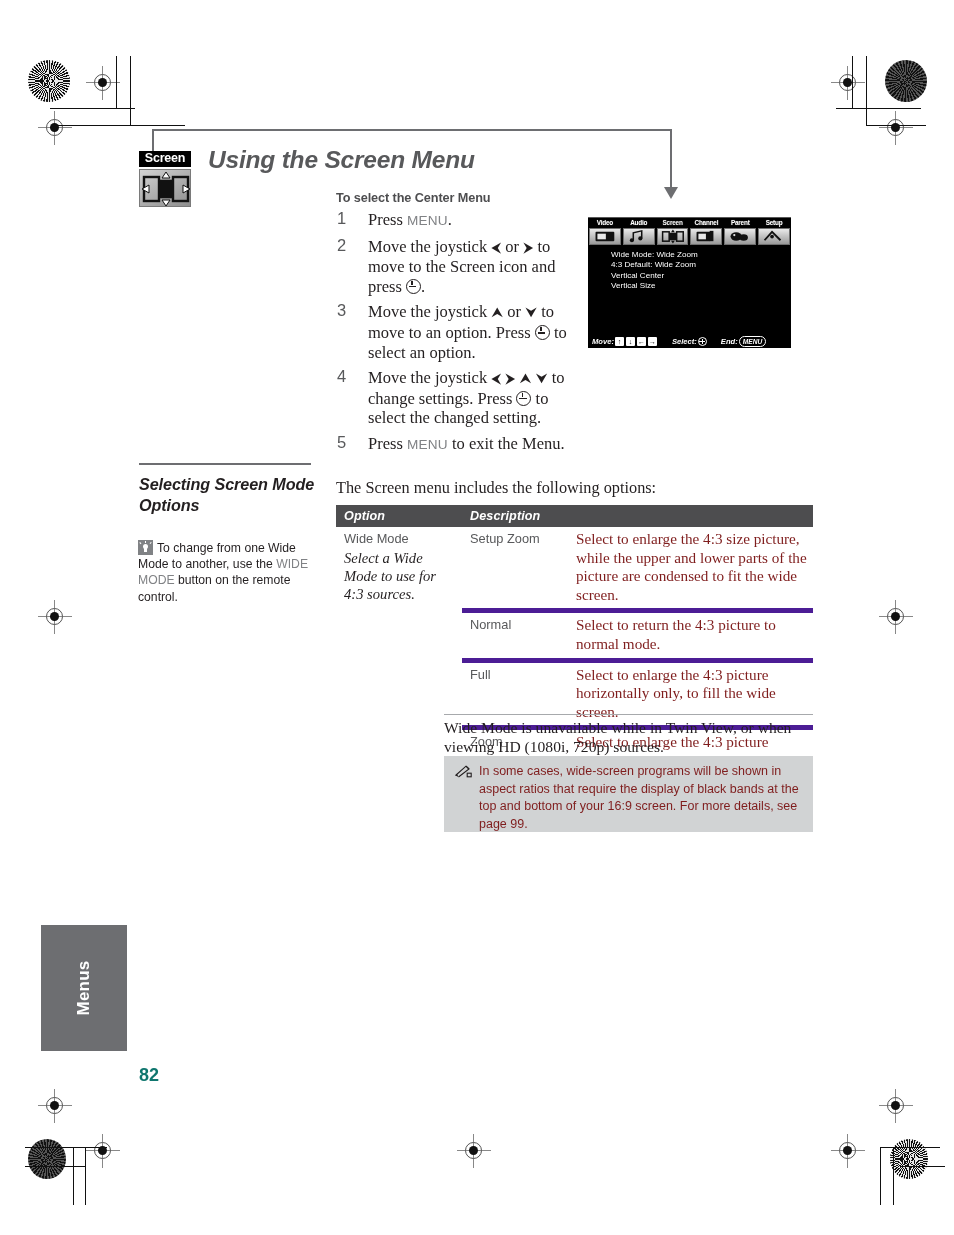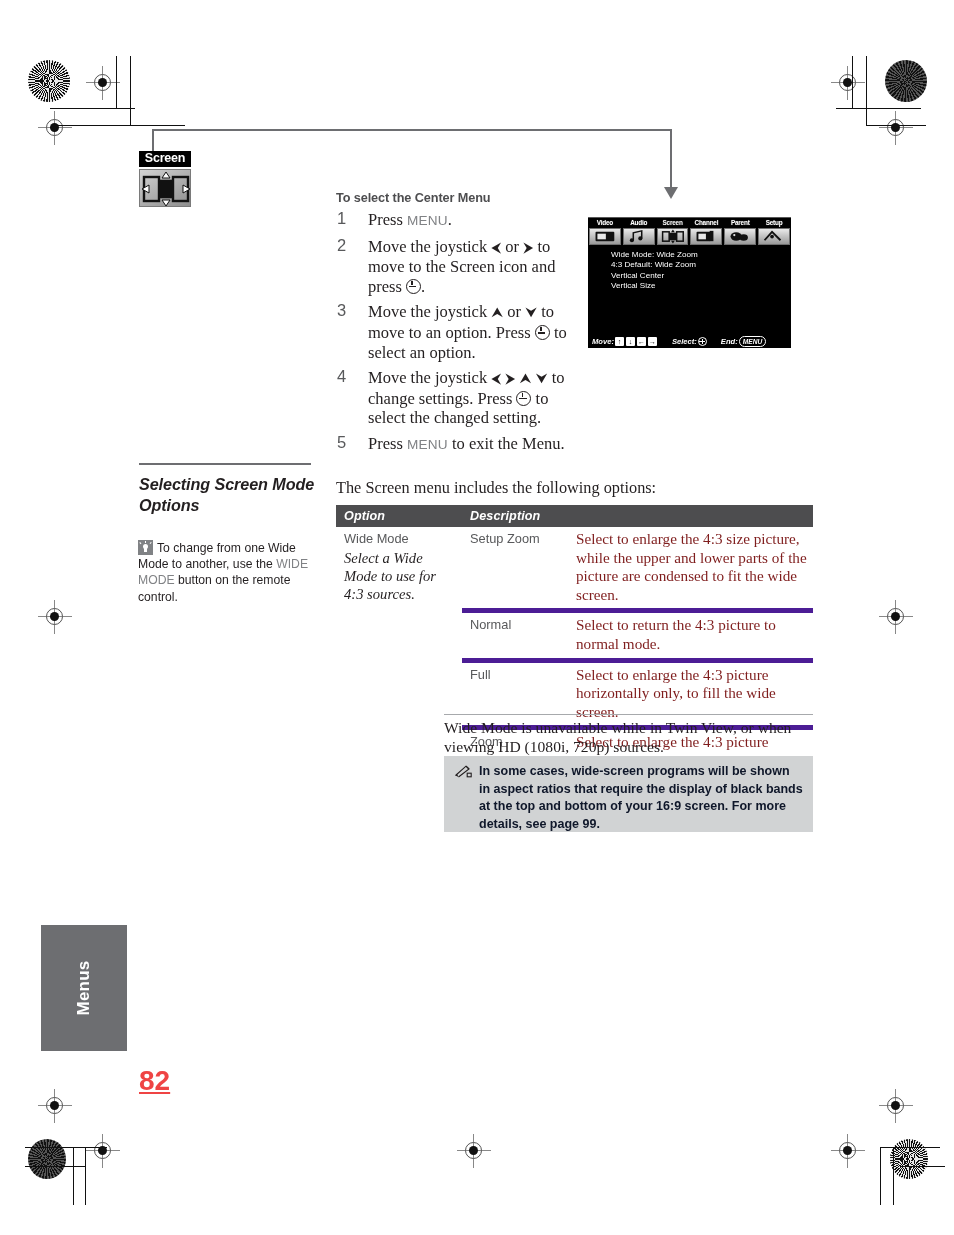--- a/index.html
+++ b/index.html
@@ -299,22 +299,22 @@
 
   .notebox {
     position: absolute; left: 444px; top: 756px;
     width: 369px; height: 76px;
     background: #d1d3d4;
     box-sizing: border-box;
     padding: 7px 10px 0 10px;
   }
   .notebox .txt {
     font-family: "Liberation Sans", sans-serif;
-    font-weight: bold; font-size: 12.5px; line-height: 17.6px;
-    color: #0f172a;
+    font-weight: normal; font-size: 12.5px; line-height: 17.6px;
+    color: #7f1d1d;
     margin-left: 25px;
   }
   .noteicon {
     position: absolute; left: 10px; top: 8px;
     width: 18px; height: 14px;
   }
 
   
   .sidetab {
     position: absolute; left: 41px; top: 925px;
@@ -325,21 +325,21 @@
     position: absolute; left: 50%; top: 50%;
     transform: translate(-50%,-50%) rotate(-90deg);
     color: #ffffff;
     font-family: "Liberation Sans", sans-serif;
     font-weight: bold; font-size: 17px;
     white-space: nowrap; letter-spacing: 0.2px;
   }
   .folio {
     position: absolute; left: 139px; top: 1065px;
     font-family: "Liberation Sans", sans-serif;
-    font-weight: bold; font-size: 28px; color: #ef4444; text-decoration: underline;
+    font-weight: bold; font-size: 18px; color: #0f766e;
   }
 </style>
 </head>
 <body>
 
 <div class="page">
 
   <div class="regmark" style="left:86px;top:66px;">
     <div class="h"></div>
       <div class="v"></div>
@@ -449,20 +449,21 @@
           <rect x="19" y="10" width="14" height="18" fill="#111"></rect>
           <polygon points="26,2 30,8 22,8" fill="#fff" stroke="#111" stroke-width="1"></polygon>
           <polygon points="26,36 30,30 22,30" fill="#fff" stroke="#111" stroke-width="1"></polygon>
           <polygon points="2,19 9,15 9,23" fill="#fff" stroke="#111" stroke-width="1"></polygon>
           <polygon points="50,19 43,15 43,23" fill="#fff" stroke="#111" stroke-width="1"></polygon>
         </g>
       </svg>
     </div>
   </div>
 
+  <h1 class="title">Using the Screen Menu</h1>
 
   <div class="subhead">To select the Center Menu</div>
 
   <ol class="steps" id="steps-list">
       <li><span class="num">1</span><span>Press </span><span class="kbd">MENU</span><span>.</span></li>
       <li><span class="num">2</span><span>Move the joystick </span><span class="jarrow">⮜</span><span> or </span><span class="jarrow">⮞</span><span> to move to the Screen icon and press </span><span class="enterkey"></span><span>.</span></li>
       <li><span class="num">3</span><span>Move the joystick </span><span class="jarrow">⮝</span><span> or </span><span class="jarrow">⮟</span><span> to move to an option. Press </span><span class="enterkey"></span><span> to select an option.</span></li>
       <li><span class="num">4</span><span>Move the joystick </span><span class="jarrow">⮜</span><span> </span><span class="jarrow">⮞</span><span>  </span><span class="jarrow">⮝</span><span> </span><span class="jarrow">⮟</span><span> to change settings. Press </span><span class="enterkey"></span><span> to select the changed setting.</span></li>
       <li><span class="num">5</span><span>Press </span><span class="kbd">MENU</span><span> to exit the Menu.</span></li>
     </ol>

